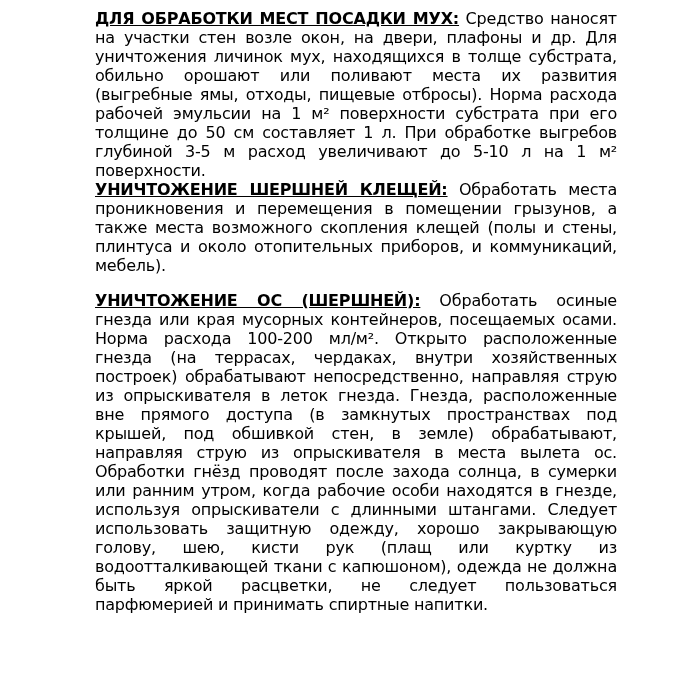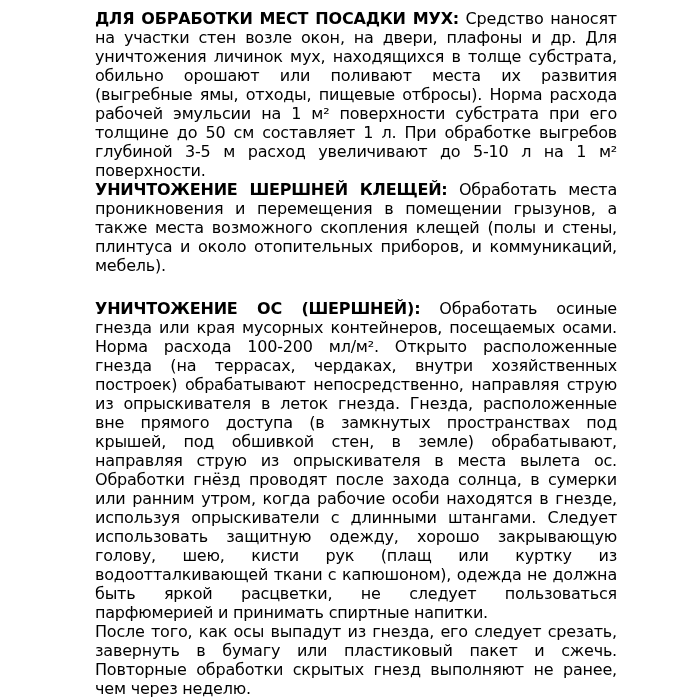--- a/index.html
+++ b/index.html
@@ -24,34 +24,34 @@
     line-height: 19px;
     color: #000000;
     text-align: justify;
     letter-spacing: -0.2px;
   }
   .para {
     margin: 0;
     padding: 0;
   }
   .para.gap-before {
-    margin-top: 24px;
+    margin-top: 16px;
   }
   .run-in-heading {
     font-weight: bold;
+    text-decoration: underline;
   }
 </style>
 </head>
 <body>
 
 <div class="page">
   <div class="text-col">
 
     <p class="para"><b class="run-in-heading">ДЛЯ ОБРАБОТКИ МЕСТ ПОСАДКИ МУХ:</b> <span>Средство наносят на участки стен возле окон, на двери, плафоны и др. Для уничтожения личинок мух, находящихся в толще субстрата, обильно орошают или поливают места их развития (выгребные ямы, отходы, пищевые отбросы). Норма расхода рабочей эмульсии на 1 м² поверхности субстрата при его толщине до 50 см составляет 1 л. При обработке выгребов глубиной 3-5 м расход увеличивают до 5-10 л на 1 м² поверхности.</span></p>
 
     <p class="para"><b class="run-in-heading">УНИЧТОЖЕНИЕ ШЕРШНЕЙ КЛЕЩЕЙ:</b> <span>Обработать места проникновения и перемещения в помещении грызунов, а также места возможного скопления клещей (полы и стены, плинтуса и около отопительных приборов, и коммуникаций, мебель).</span></p>
 
     <p class="para gap-before"><b class="run-in-heading">УНИЧТОЖЕНИЕ ОС (ШЕРШНЕЙ):</b> <span>Обработать осиные гнезда или края мусорных контейнеров, посещаемых осами. Норма расхода 100-200 мл/м². Открыто расположенные гнезда (на террасах, чердаках, внутри хозяйственных построек) обрабатывают непосредственно, направляя струю из опрыскивателя в леток гнезда. Гнезда, расположенные вне прямого доступа (в замкнутых пространствах под крышей, под обшивкой стен, в земле) обрабатывают, направляя струю из опрыскивателя в места вылета ос. Обработки гнёзд проводят после захода солнца, в сумерки или ранним утром, когда рабочие особи находятся в гнезде, используя опрыскиватели с длинными штангами. Следует использовать защитную одежду, хорошо закрывающую голову, шею, кисти рук (плащ или куртку из водоотталкивающей ткани с капюшоном), одежда не должна быть яркой расцветки, не следует пользоваться парфюмерией и принимать спиртные напитки.</span></p>
 
-    <p class="para"><span>После того, как осы выпадут из гнезда, его следует срезать, завернуть в бумагу или пластиковый пакет и сжечь. Повторные обработки скрытых гнезд выполняют не ранее, чем через неделю.</span></p>
 
   </div>
 </div>
 
 </body></html>

